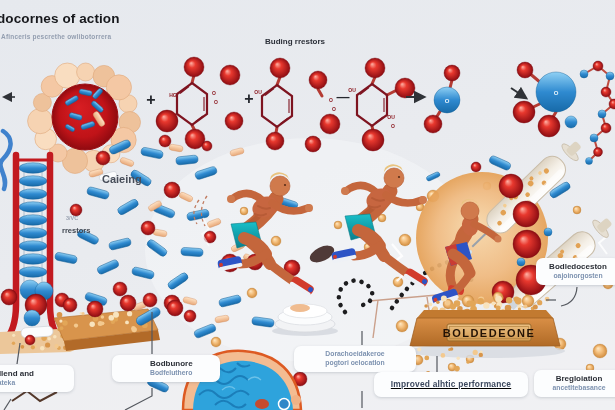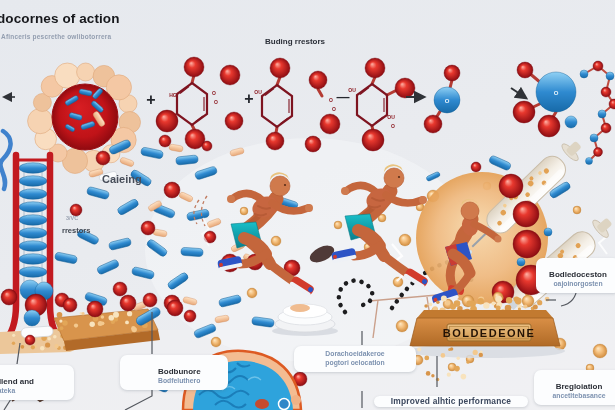--- a/index.html
+++ b/index.html
@@ -10,27 +10,27 @@
   .hlabel{position:absolute;white-space:nowrap;}
   #heading{left:-3px;top:11px;font-size:13.5px;font-weight:800;color:#17181c;letter-spacing:.1px;}
   #subheading{left:1px;top:33px;font-size:6.5px;font-weight:600;color:#939eb0;letter-spacing:.2px;}
   #buding{left:265px;top:37px;font-size:8px;font-weight:700;color:#2c3039;}
   #athletics{left:412px;top:140px;width:200px;text-align:right;font-size:8.8px;font-style:italic;font-weight:700;color:#3d4654;}
   #cafing{left:58px;top:173px;font-size:11px;font-weight:700;color:#474d59;margin-left:44px;}
   #code{left:66px;top:215px;font-size:5.5px;font-weight:600;color:#9aa3b2;}
   #adblate{left:62px;top:226px;font-size:7.5px;font-weight:700;color:#3f454f;}
   .lbox{position:absolute;background:#fcfdfe;border-radius:7px;padding:4px 6px;
         box-shadow:0 1px 3px rgba(70,80,100,.22);text-align:center;line-height:1.3;}
-  .lbox .b{font-size:8px;font-weight:800;color:#2b2f37;margin-top:8px;}
+  .lbox .b{font-size:8px;font-weight:800;color:#2b2f37;}
   .lbox .s{font-size:6.8px;font-weight:700;color:#7d92b0;}
   #box-receptor{left:536px;top:258px;width:72px;}
   #box-bleft{left:-12px;top:365px;width:74px;text-align:left;}
-  #box-bodtenore{left:120px;top:355px;width:64px;text-align:left;padding-left:38px;}
+  #box-bodtenore{left:112px;top:355px;width:64px;text-align:left;padding-left:38px;}
   #box-bodlona{left:294px;top:346px;width:110px;}
-  #box-improved{left:374px;top:396px;width:146px;padding:0 4px;}
+  #box-improved{left:374px;top:372px;width:146px;padding:7px 4px;text-decoration:underline;}
   #box-improved .t{font-size:8.4px;font-weight:600;color:#3c485e;letter-spacing:.2px;}
   #box-bright{left:534px;top:370px;width:78px;}
   
   .op{font:800 16px "Liberation Sans",sans-serif;fill:#24272d;}
   .opm{font:800 13px "Liberation Sans",sans-serif;fill:#24272d;}
   .atom{font:700 5px "Liberation Sans",sans-serif;fill:#8c1b22;}
   .atomw{font:700 6px "Liberation Sans",sans-serif;fill:#eaf4fb;}
   .ped{font:800 11px "Liberation Sans",sans-serif;fill:#241305;letter-spacing:1.5px;}
   
   .bond{stroke:#7e1420;stroke-width:2.2;fill:none;}

